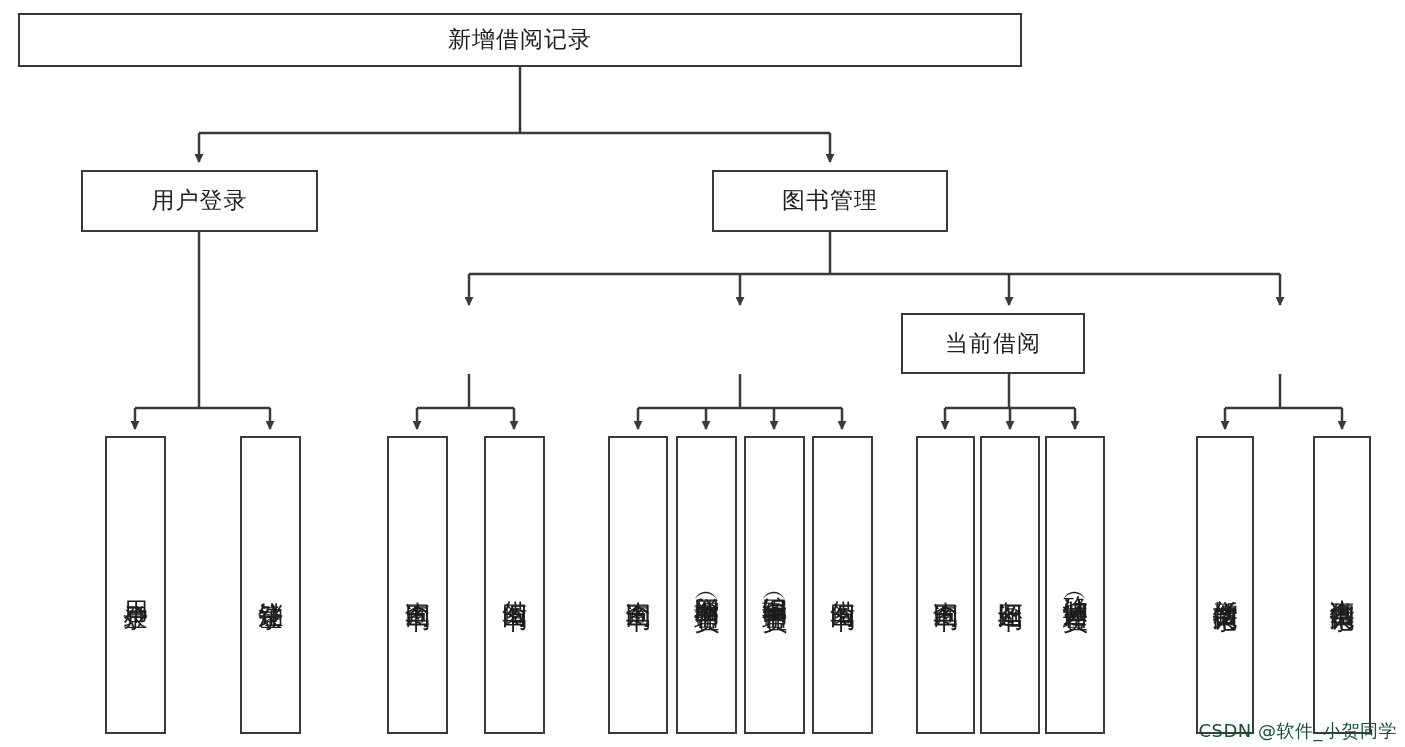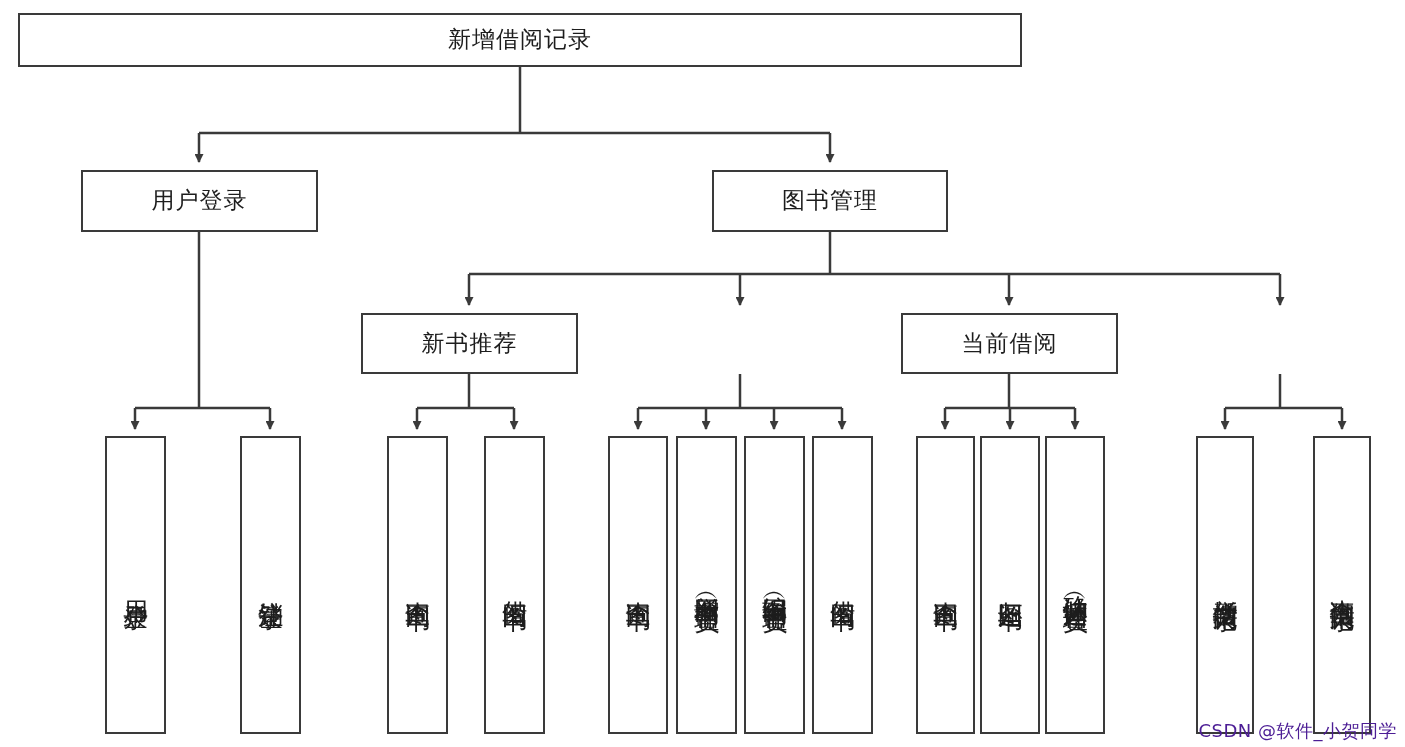--- a/index.html
+++ b/index.html
@@ -52,21 +52,21 @@
     top: 0;
     width: 1405px;
     height: 747px;
     pointer-events: none;
   }
   #watermark {
     position: absolute;
     right: 8px;
     bottom: 4px;
     font-size: 18px;
-    color: #4c1d95;
+    color: #14532d;
     letter-spacing: 0.5px;
     white-space: nowrap;
     font-family: "DejaVu Sans", "Liberation Sans", sans-serif;
   }
 </style>
 </head>
 <body>
 
 <div id="canvas">
 
@@ -125,24 +125,21 @@
     <span>新增借阅记录</span>
   </div>
 
   <div class="node horizontal" style="left:81px; top:170px; width:237px; height:62px;">
     <span>用户登录</span>
   </div>
   <div class="node horizontal" style="left:712px; top:170px; width:236px; height:62px;">
     <span>图书管理</span>
   </div>
 
-  <div class="node horizontal" style="left:361px; top:313px; width:217px; height:61px;">
-    <span>新书推荐</span>
-  </div>
-  <div class="node horizontal" style="left:901px; top:313px; width:217px; height:61px;">
+  <div class="node horizontal" style="left:901px; top:313px; width:184px; height:61px;">
     <span>当前借阅</span>
   </div>
 
   <div class="node vertical" style="left:105px; top:436px; width:61px; height:298px;">
     <span class="vtext">用户登录</span>
   </div>
   <div class="node vertical" style="left:240px; top:436px; width:61px; height:298px;">
     <span class="vtext">注销登录</span>
   </div>
 

